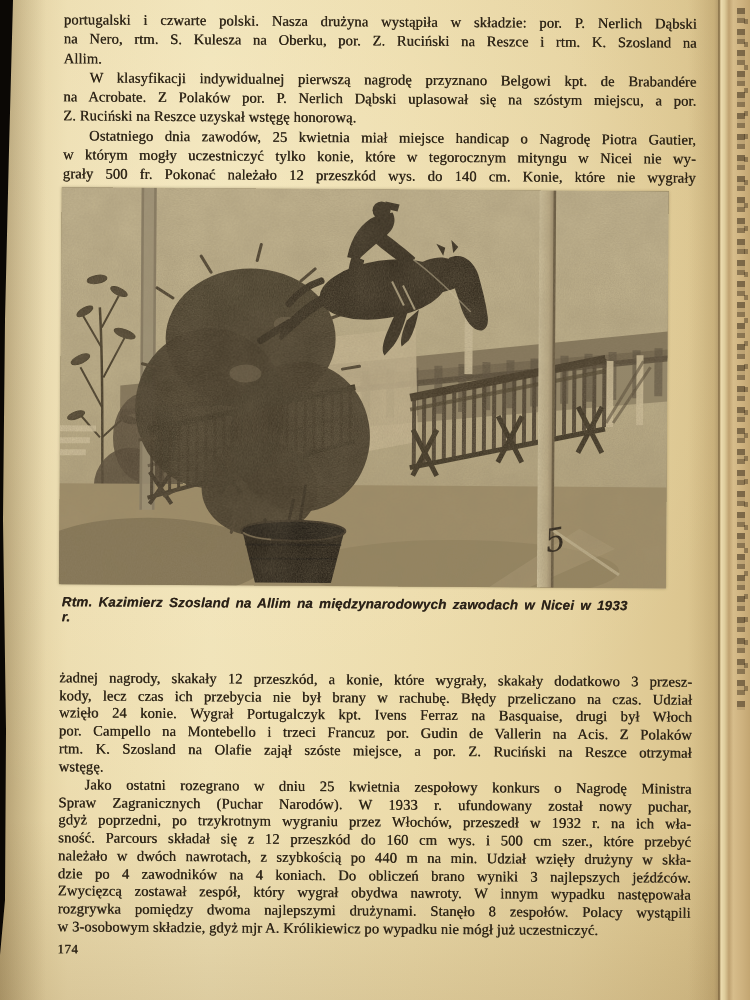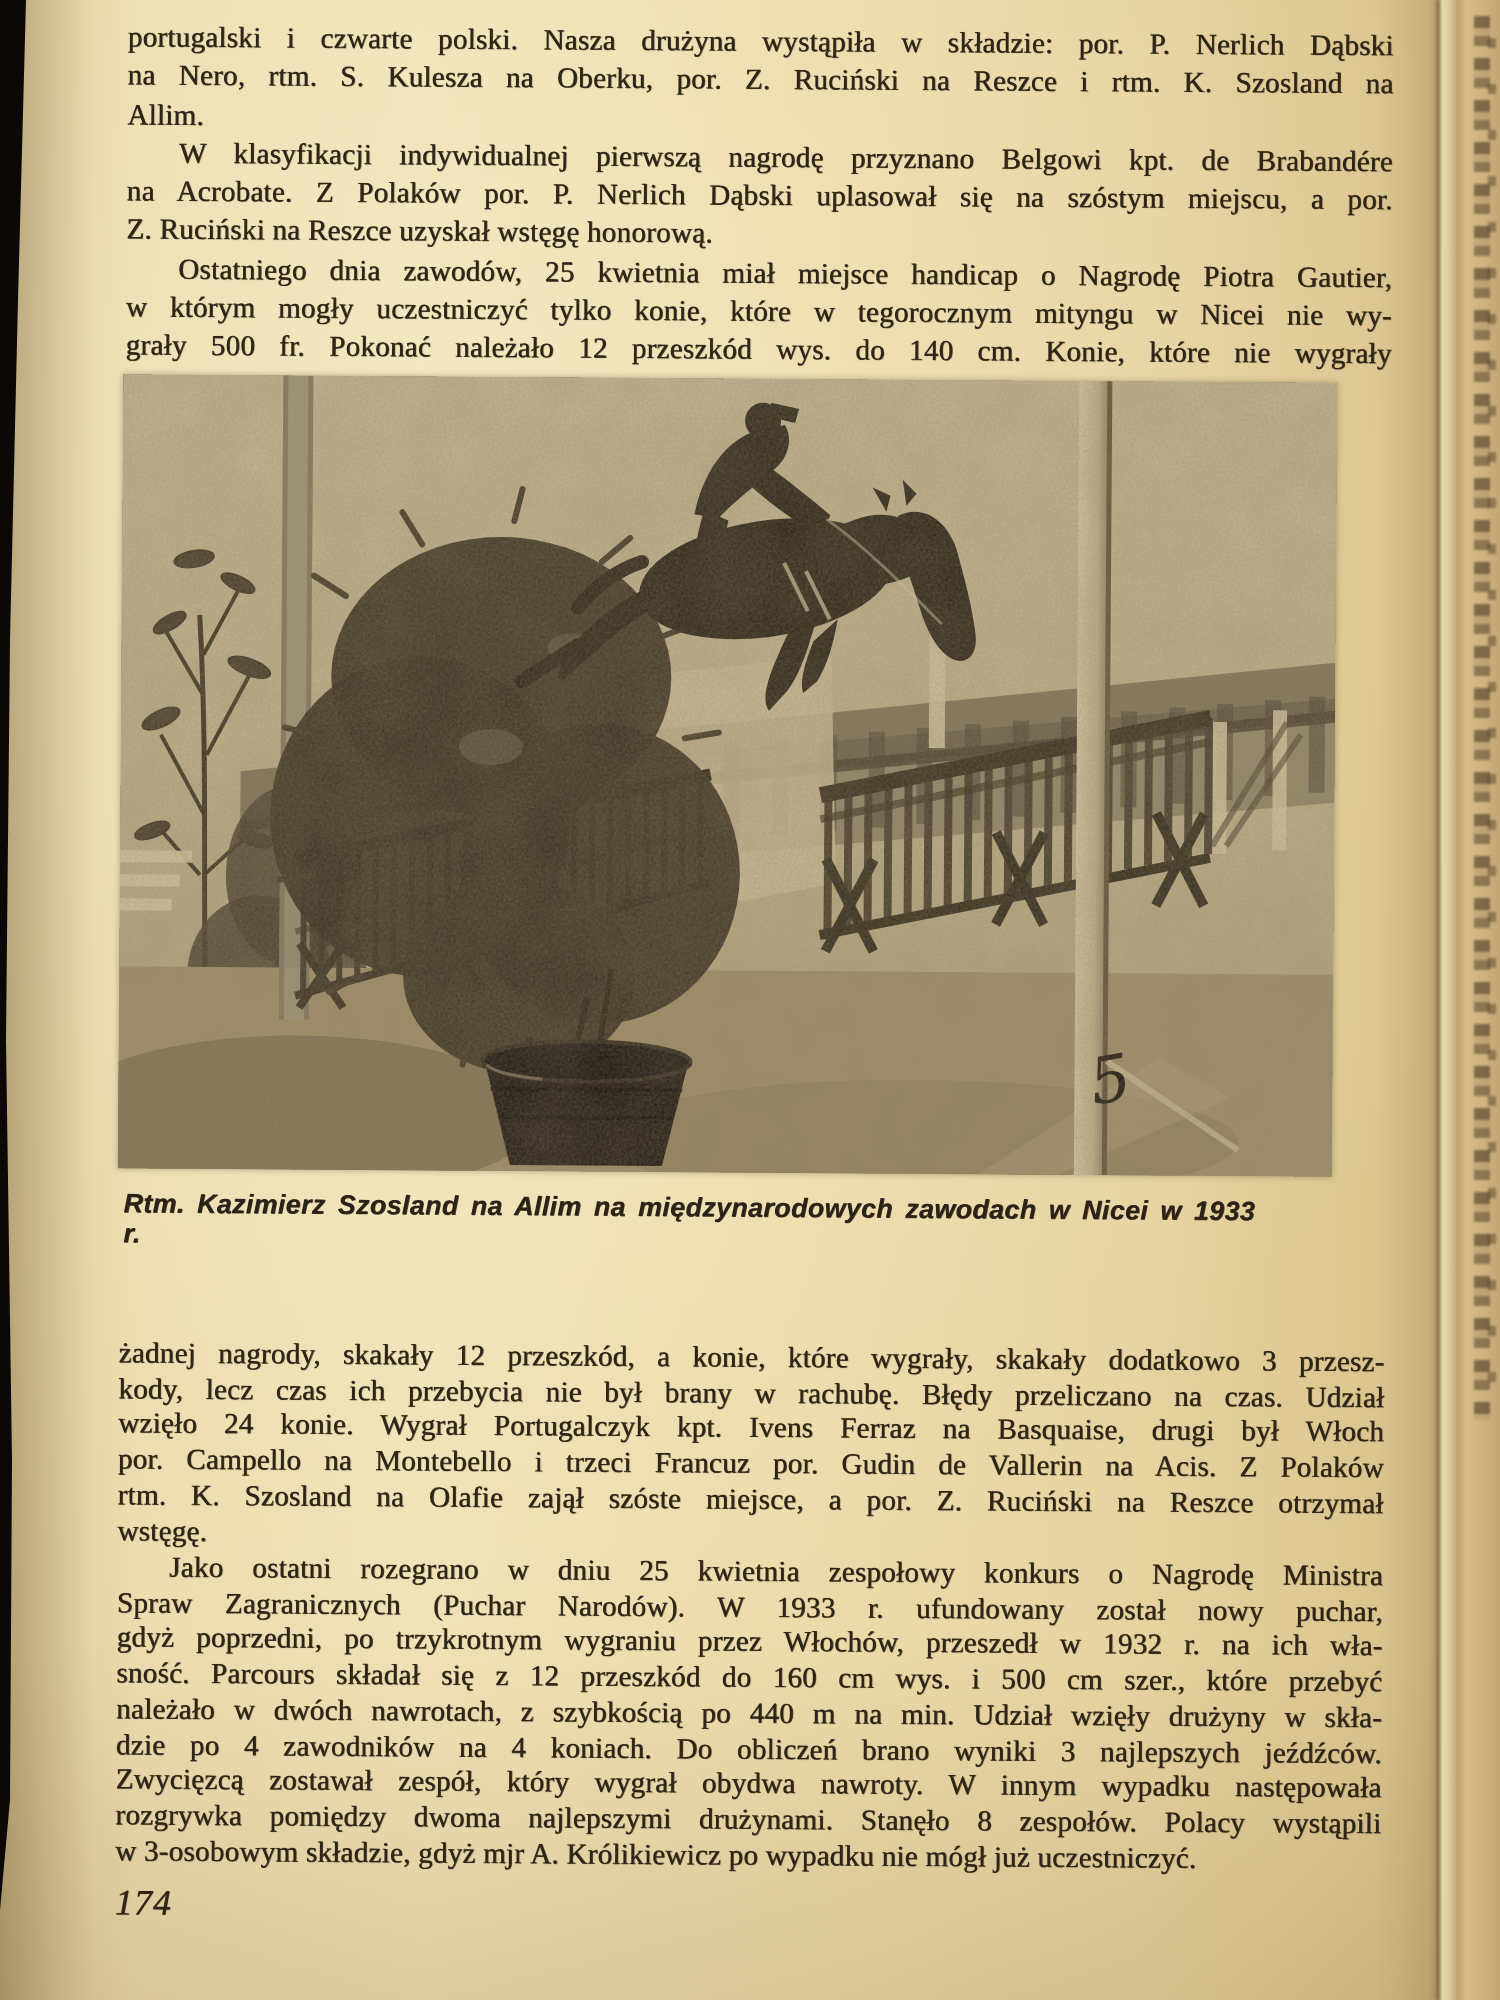--- a/index.html
+++ b/index.html
@@ -23,22 +23,22 @@
   #block-mid{top:669px;}
   #block-bottom{top:776px;}
   .photo{position:absolute;left:63px;top:187px;width:607px;height:397px;margin:0;
      box-shadow:inset 0 0 46px rgba(62,48,26,.45), 0 0 3px rgba(60,45,20,.35);
      background:#c3b58e;}
   .photo svg{display:block;}
   .caption{position:absolute;left:66px;top:594px;width:580px;
      font-family:"Liberation Sans", sans-serif;font-style:italic;font-weight:bold;
      font-size:13.4px;color:#2b2218;letter-spacing:.2px;word-spacing:2.2px;
      text-shadow:.3px .2px .3px rgba(43,34,24,.8);}
-  .pagenum{position:absolute;left:64px;top:941px;font-size:18px;color:#2e2517;
-     text-shadow:.35px .2px .35px rgba(46,37,23,.9);letter-spacing:.5px;font-style:italic;}
+  .pagenum{position:absolute;left:64px;top:941px;font-size:13px;color:#2e2517;
+     text-shadow:.35px .2px .35px rgba(46,37,23,.9);letter-spacing:.5px;}
   .gutter-shade{position:absolute;left:0;top:0;width:46px;height:100%;
      background:linear-gradient(to right, rgba(90,66,32,.30), rgba(90,66,32,.12) 55%, rgba(90,66,32,0));}
   .edge-black{position:absolute;left:0;top:0;width:15px;height:100%;background:#0b0805;
      clip-path:polygon(0 0,13px 0,9px 15%,5px 32%,3px 52%,6px 73%,5px 90%,0 95.5%);}
   .edge-right{position:absolute;left:688px;top:0;width:62px;height:100%;
      background:linear-gradient(to right,
        rgba(140,110,60,0) 0%, rgba(140,110,60,.10) 22%, rgba(140,110,60,.22) 42%,
        rgba(95,70,36,.30) 50%, #ead9ab 54%, #dfcd9c 59%, #bfa271 66%,
        #d7bd8b 73%, #cdb17e 88%, #c3a672 100%);}
   .edge-right::after{content:"";position:absolute;left:30px;top:0;width:2px;height:100%;

